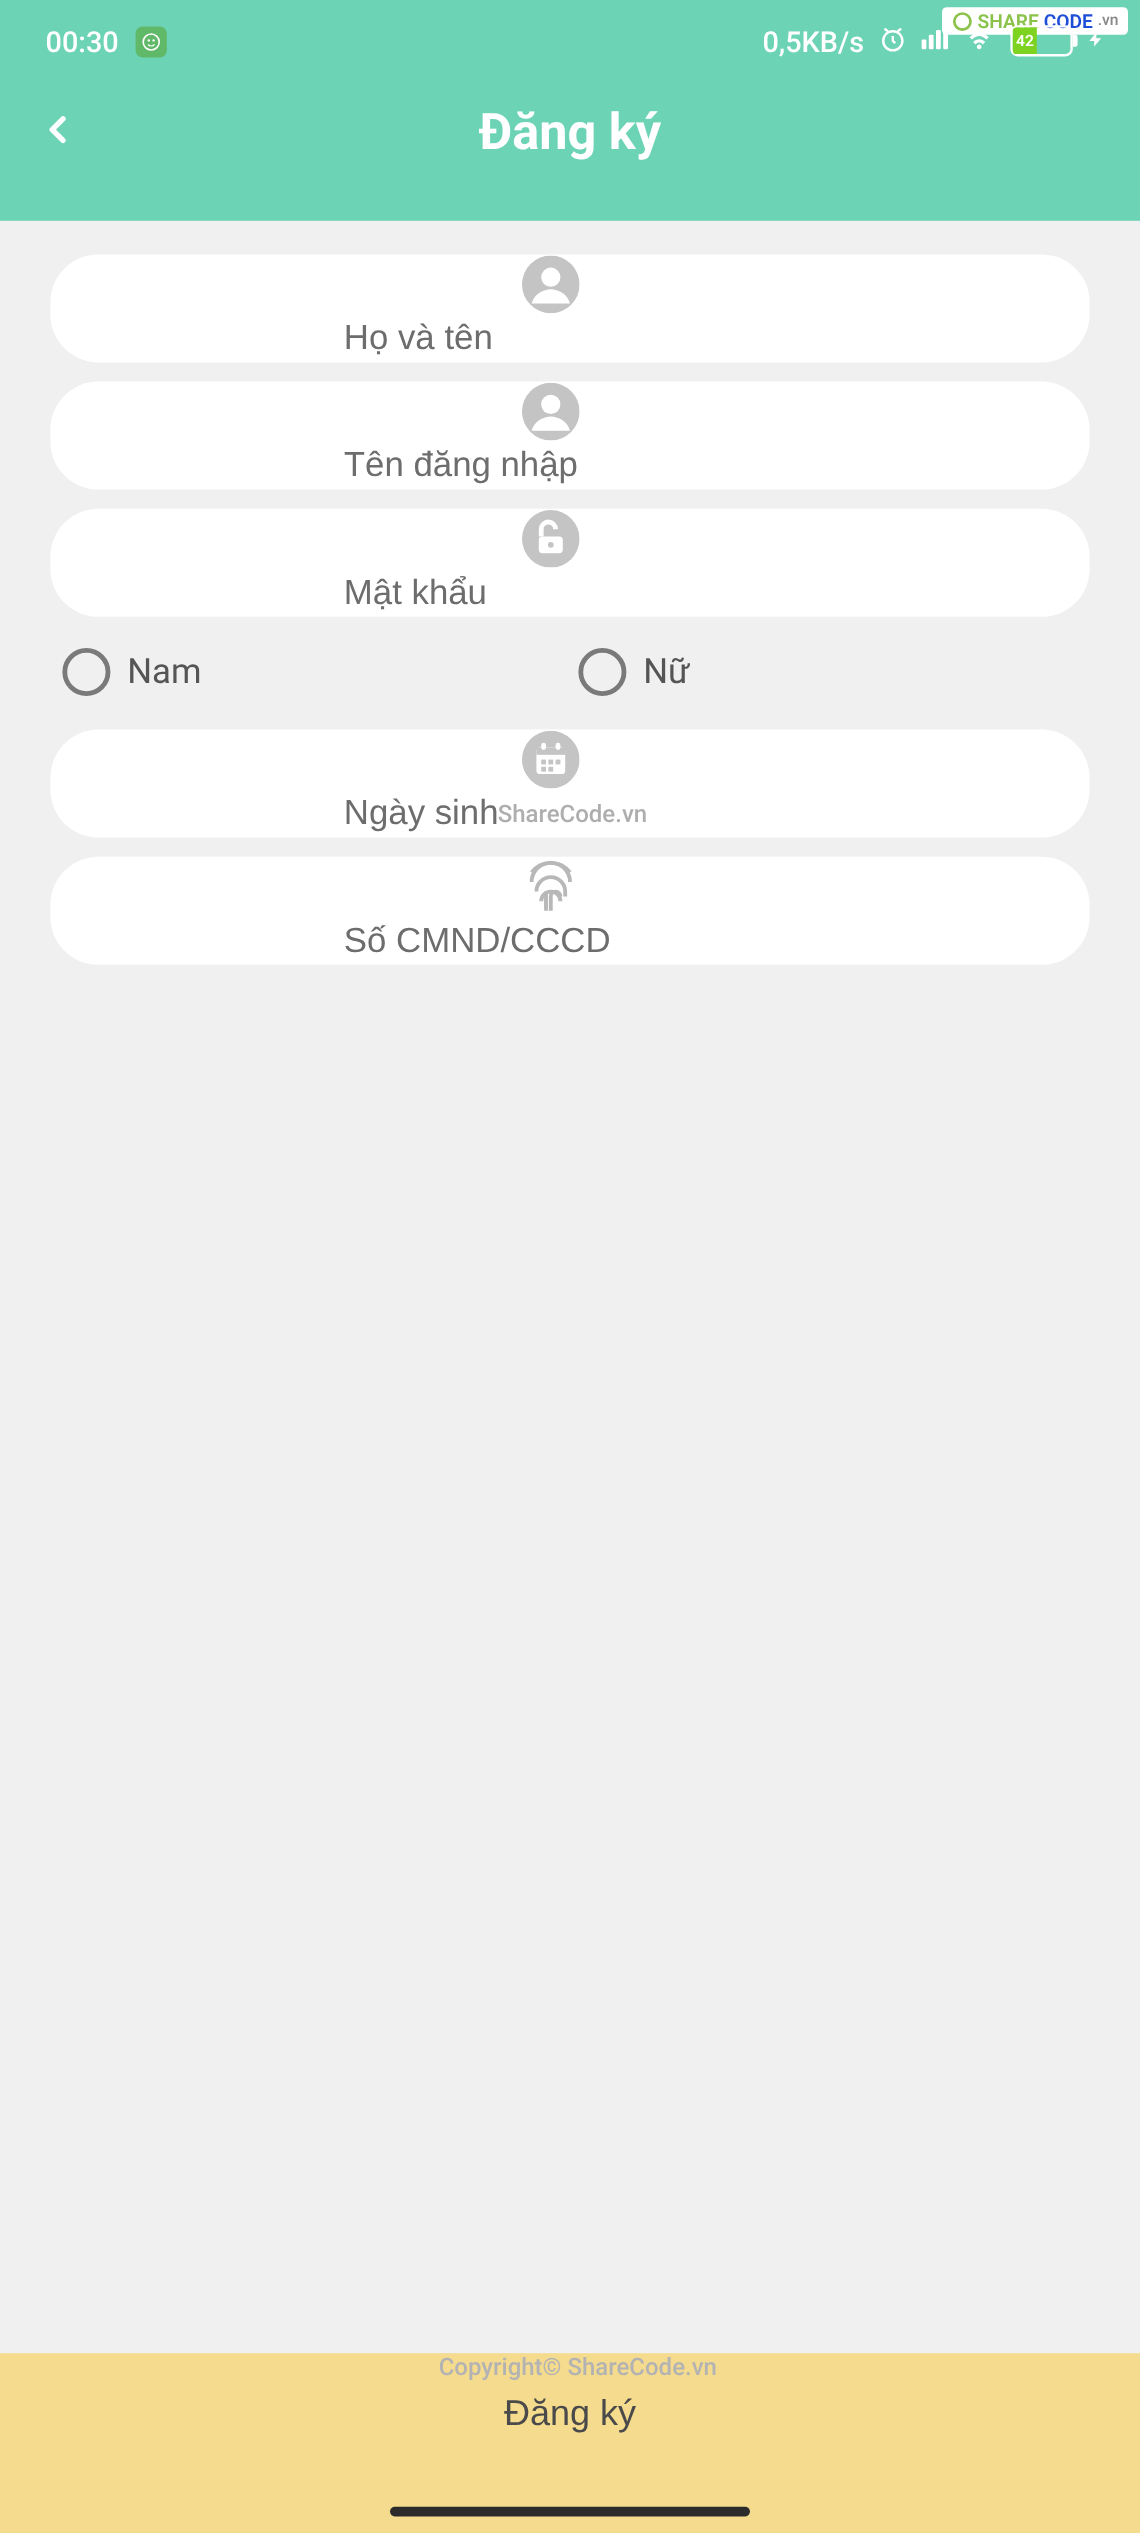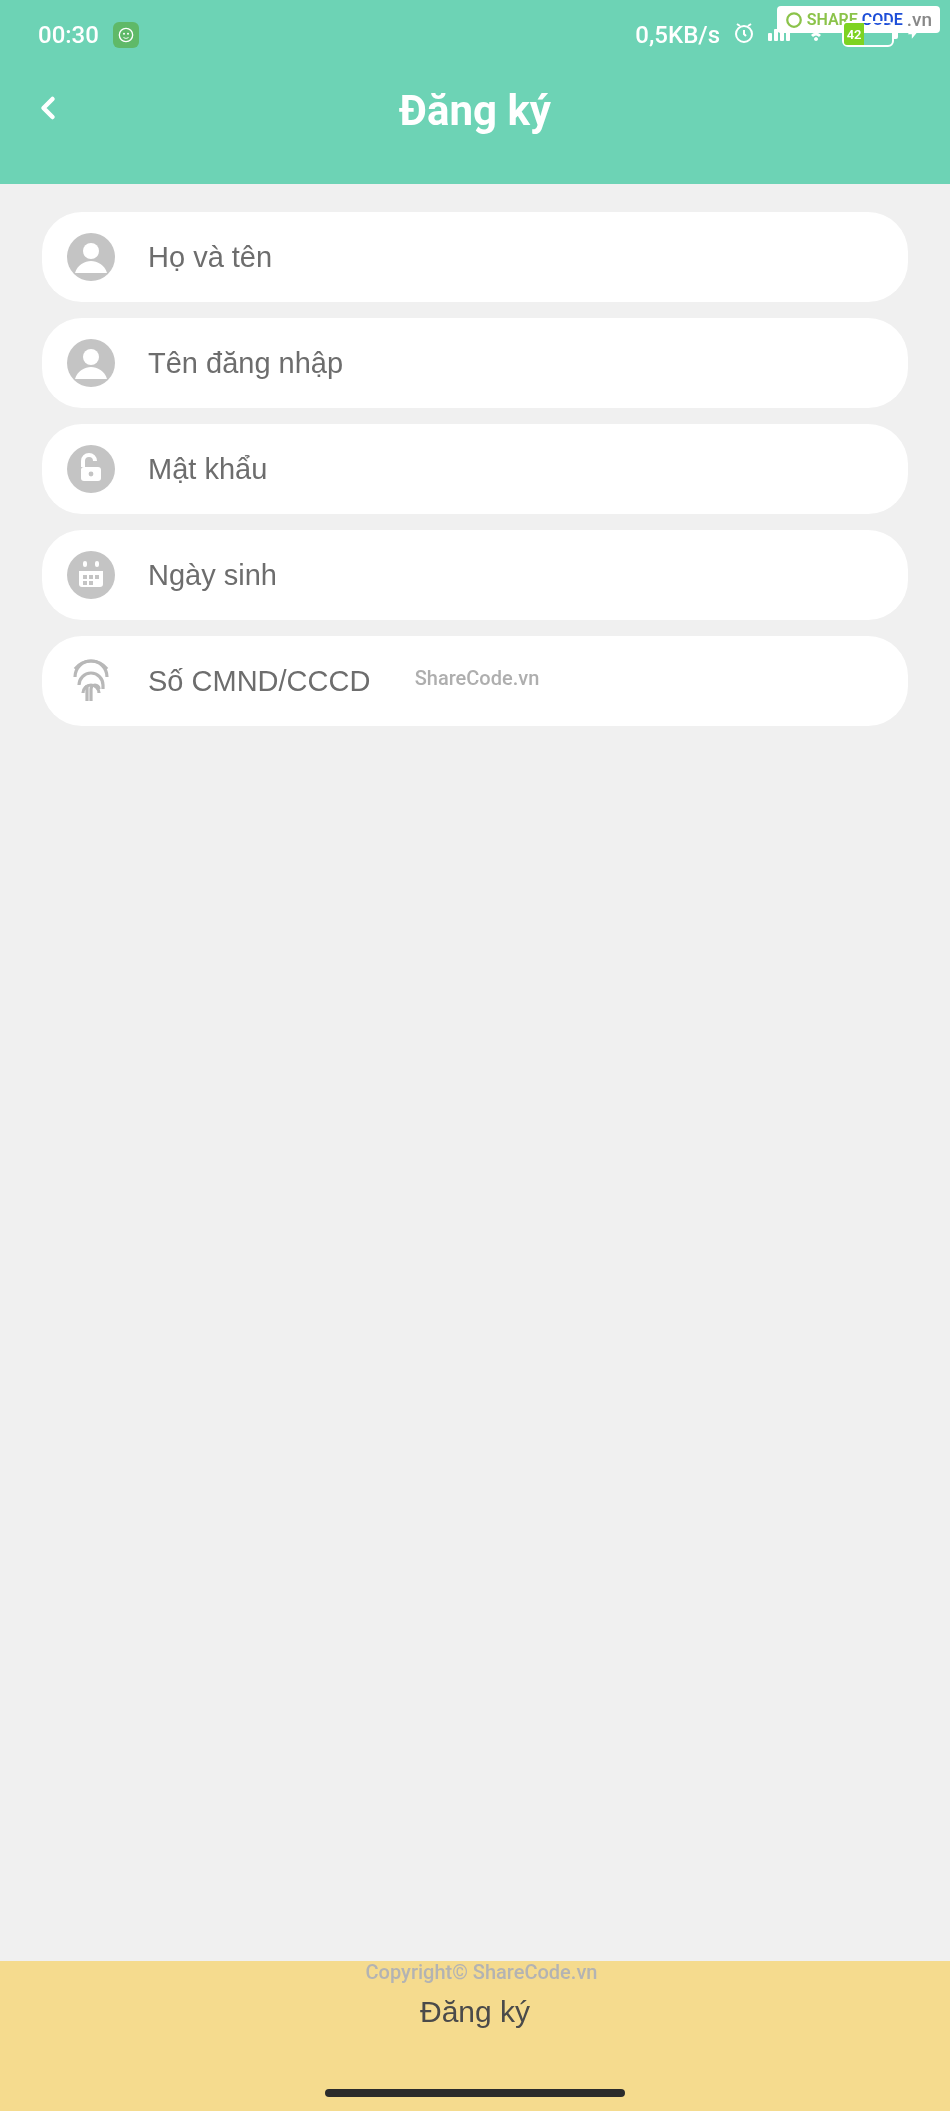--- a/index.html
+++ b/index.html
@@ -62,30 +62,31 @@
   }
   .app-title { font-size:42px;font-weight:700;color:#fff; }
   .sharecode-wm {
     position:absolute;top:6px;right:10px;
     background:#fff;border-radius:4px;padding:2px 8px;
     display:flex;align-items:center;gap:4px;
     font-size:16px;font-weight:600;
   }
   .sharecode-wm .s1{color:#8bc34a;}
   .sharecode-wm .s2{color:#1d4ed8;}
-  .sharecode-wm .s3{color:#888;font-size:19px;font-weight:500;}
+  .sharecode-wm .s3{color:#888;font-size:13px;font-weight:500;}
 
   .form { padding: 28px 42px 0; }
   .field {
     background:#fff;
     border-radius:40px;
     height:90px;
     display:flex;align-items:center;
     padding:0 24px;
     margin-bottom:16px;
+    flex-direction:column;
   }
   .field-icon {
     width:50px;height:50px;flex:0 0 50px;
     display:flex;align-items:center;justify-content:center;
     margin-right:32px;color:#bfbfbf;
   }
   .field-input {
     border:none;outline:none;background:transparent;
     font-size:29px;color:#333;flex:1;
   }
@@ -228,20 +229,30 @@
       <svg width="48" height="48" viewBox="0 0 24 24" fill="#c4c4c4">
           <circle cx="12" cy="12" r="12"></circle>
           <path d="M8 11V8a3 3 0 016 0" stroke="#fff" stroke-width="2" fill="none"></path>
           <rect x="7" y="11" width="10" height="7" rx="1.5" fill="#fff"></rect>
           <circle cx="12" cy="14.5" r="1.2" fill="#c4c4c4"></circle>
         </svg>
     </span>
     <input class="field-input" type="password" placeholder="Mật khẩu" style="">
   </div>
 
+  <div class="gender-row">
+    <label class="radio">
+      <span class="radio-circle"></span>
+      <span>Nam</span>
+    </label>
+    <label class="radio">
+      <span class="radio-circle"></span>
+      <span>Nữ</span>
+    </label>
+  </div>
 
   <div class="field">
     <span class="field-icon">
       <svg width="48" height="48" viewBox="0 0 24 24" fill="#c4c4c4">
           <circle cx="12" cy="12" r="12"></circle>
           <rect x="6" y="7" width="12" height="11" rx="1.5" fill="#fff"></rect>
           <rect x="6" y="7" width="12" height="3" fill="#c4c4c4"></rect>
           <rect x="8" y="5" width="2" height="3" rx="1" fill="#fff"></rect>
           <rect x="14" y="5" width="2" height="3" rx="1" fill="#fff"></rect>
           <rect x="8" y="12" width="2" height="2" fill="#c4c4c4"></rect>

